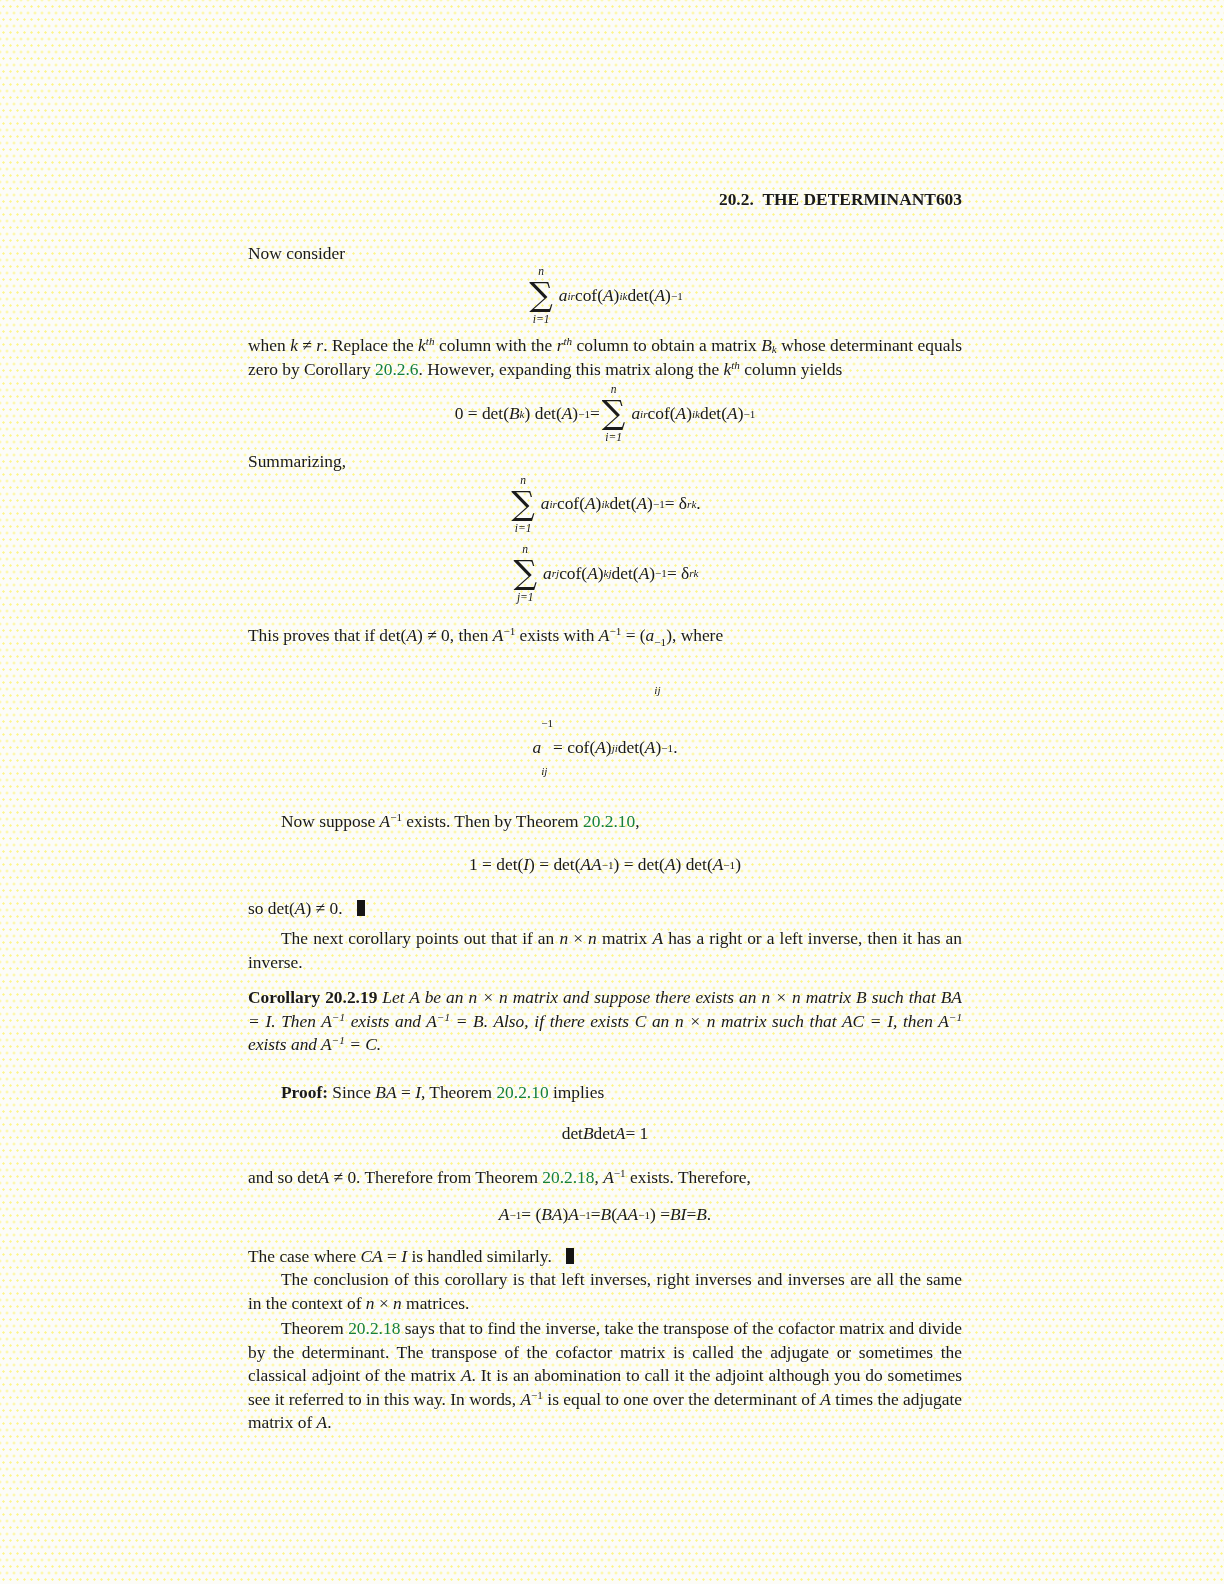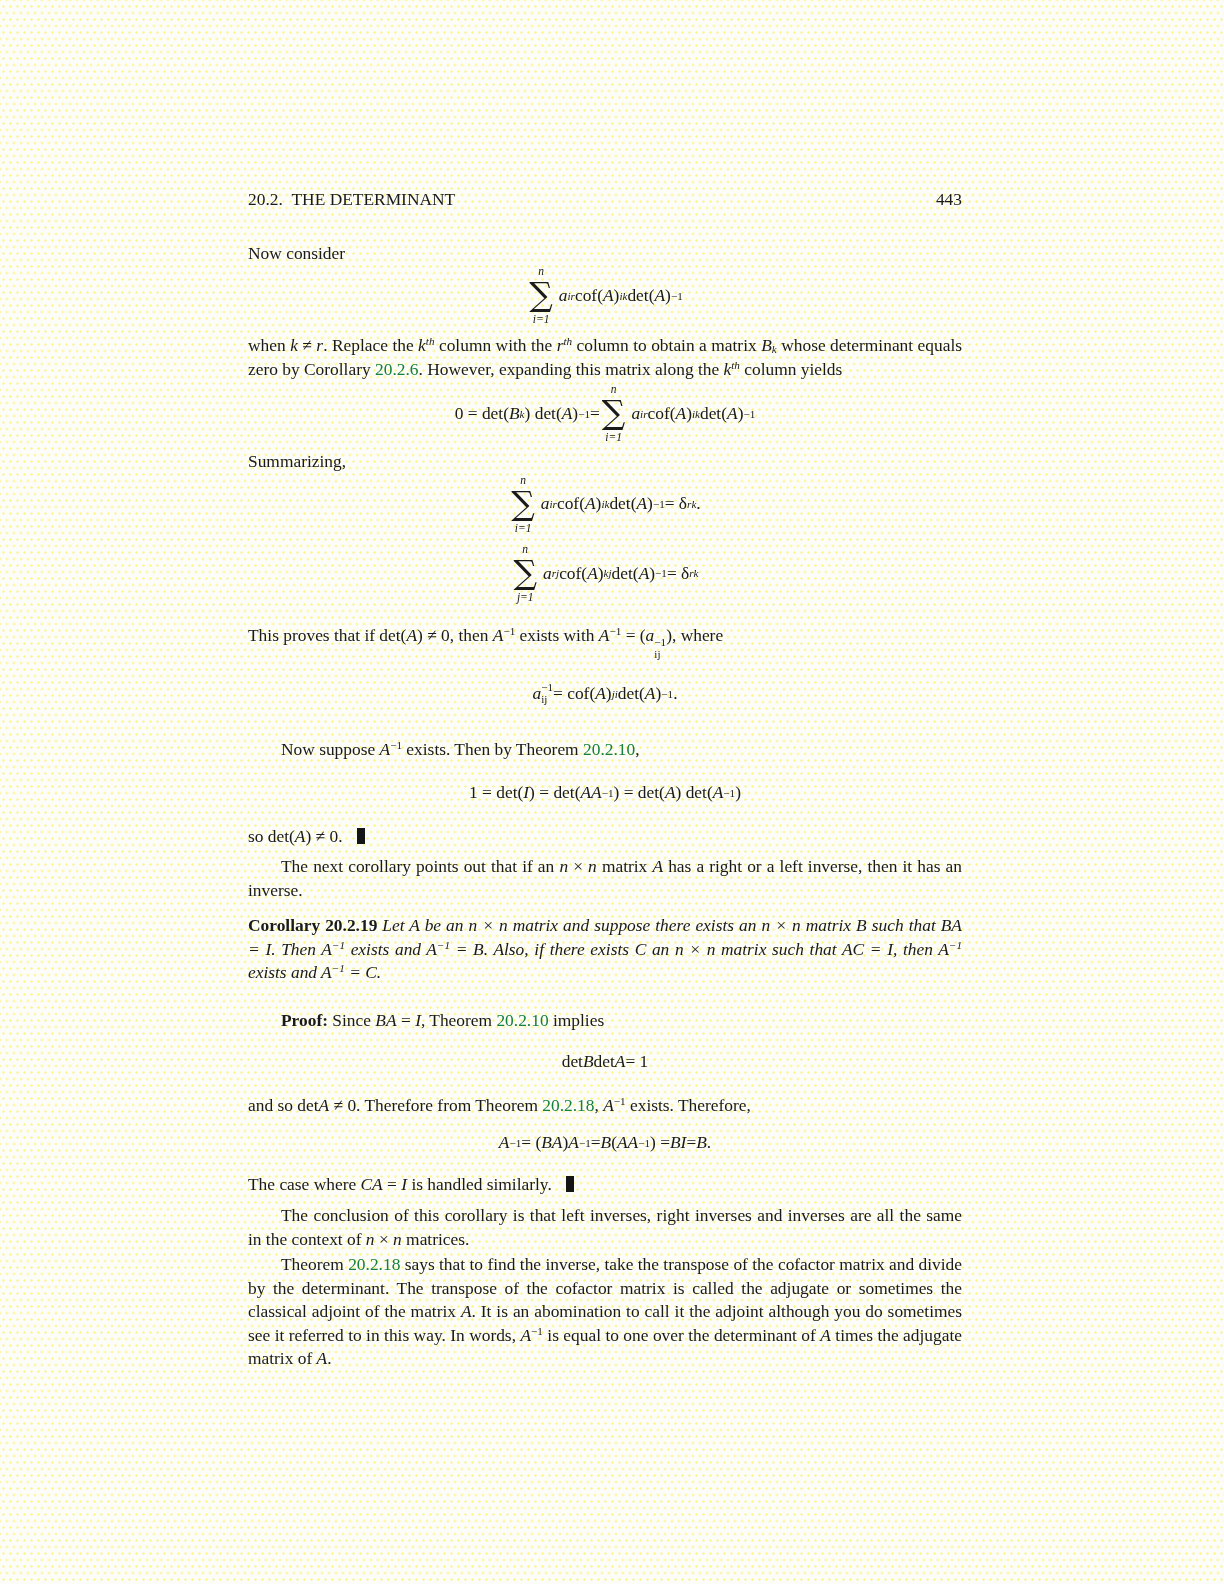--- a/index.html
+++ b/index.html
@@ -12,44 +12,44 @@
       radial-gradient(circle, rgba(255,242,70,.65) .8px, rgba(255,242,70,0) 1.5px);
     background-size:7px 13px;
     background-position:0 0, 3.5px 6.5px;
     font-family:"Liberation Serif","DejaVu Serif",serif;
     color:#1a1a1a;
   }
   .page{
     position:absolute;left:248px;top:188px;width:714px;
     font-size:17.4px;line-height:23.5px;text-align:justify;
   }
-  .hdr{display:flex;justify-content:space-between;align-items:baseline;}
+  .hdr{display:flex;justify-content:flex-end;align-items:baseline;font-weight:bold;}
   p{margin:0;}
   .ind{text-indent:33px;}
   .eq{display:flex;justify-content:center;align-items:center;text-align:center;}
   .it{font-style:italic;}
   .bd{font-weight:bold;}
   .lnk{color:#15803d;cursor:pointer;}
   sup{font-size:64%;line-height:0;vertical-align:0.52em;}
   sub{font-size:64%;line-height:0;vertical-align:-0.22em;font-style:italic;}
   .bigop{display:inline-flex;flex-direction:column;align-items:center;margin:0 6px 0 2px;line-height:1;}
   .bigop .lim{font-size:11.5px;font-style:italic;line-height:1.15;}
   .bigop .sg{font-size:33px;line-height:1.05;font-family:"DejaVu Serif","DejaVu Sans",serif;}
   .ssub{display:inline-flex;flex-direction:column;align-items:flex-start;vertical-align:-0.45em;line-height:1.05;font-size:64%;}
-  .ssub .s2{}
+  .ssub .s2{font-style:italic;margin-top:36px;}
   .qed{display:inline-block;width:8px;height:16px;background:#151515;margin-left:14px;vertical-align:-2px;}
 </style>
 </head>
 <body>
 
 <div class="page">
 
   <div class="hdr">
     <span>20.2. THE DETERMINANT</span>
-    <span>443</span>
+    <span>603</span>
   </div>
 
   <p style="margin-top:30px"><span>Now consider</span></p>
 
   <div class="eq" style="margin-top:0">
       <span class="bigop">
         <span class="lim">n</span>
         <span class="sg">∑</span>
         <span class="lim">i=1</span>
       </span>
@@ -208,17 +208,17 @@
       <sup>−1</sup>
       <span>) = </span>
       <span class="it">BI</span>
       <span> = </span>
       <span class="it">B</span>
       <span>.</span>
     </div>
 
   <p style="margin-top:18px"><span>The case where </span><span class="it">CA</span><span> = </span><span class="it">I</span><span> is handled similarly.</span><span class="qed"></span></p>
 
-  <p class="ind" style="margin-top:8px"><span>The conclusion of this corollary is that left inverses, right inverses and inverses are all the same in the context of </span><span class="it">n</span><span> × </span><span class="it">n</span><span> matrices.</span></p>
+  <p class="ind" style="margin-top:0"><span>The conclusion of this corollary is that left inverses, right inverses and inverses are all the same in the context of </span><span class="it">n</span><span> × </span><span class="it">n</span><span> matrices.</span></p>
 
   <p class="ind" style="margin-top:2px"><span>Theorem </span><span class="lnk">20.2.18</span><span> says that to find the inverse, take the transpose of the cofactor matrix and divide by the determinant.  The transpose of the cofactor matrix is called the adjugate or sometimes the classical adjoint of the matrix </span><span class="it">A</span><span>.  It is an abomination to call it the adjoint although you do sometimes see it referred to in this way.  In words, </span><span class="it">A</span><sup>−1</sup><span> is equal to one over the determinant of </span><span class="it">A</span><span> times the adjugate matrix of </span><span class="it">A</span><span>.</span></p>
 
 </div>
 
 </body></html>

